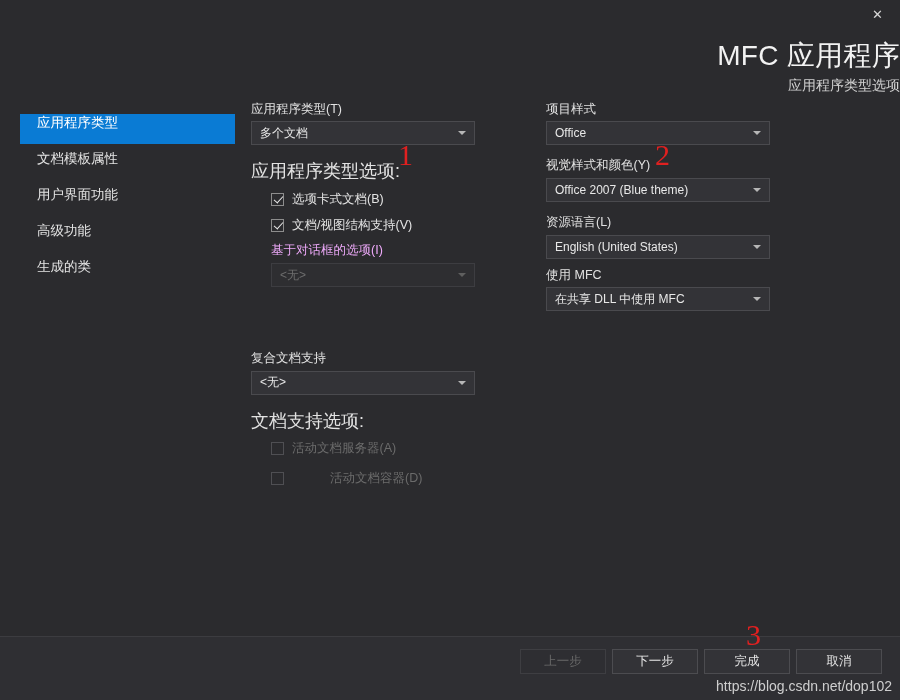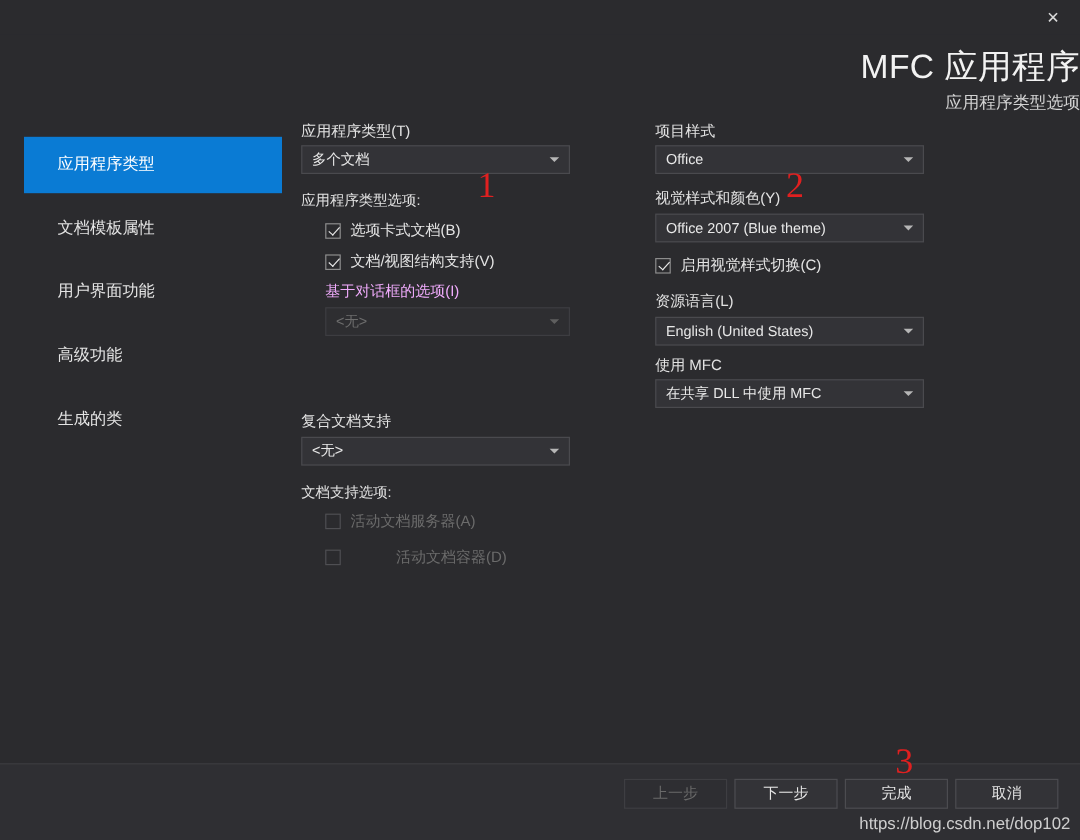--- a/index.html
+++ b/index.html
@@ -75,24 +75,24 @@
   }
 
   
   .sidebar {
     position: absolute;
     left: 20px;
     top: 0;
     width: 215px;
   }
   .nav-item {
-    height: 47px;
-    display: flex;
-    align-items: center;
-    padding-left: 28px;
+    height: 30px;
+    display: flex;
+    align-items: flex-start;
+    padding-left: 17px;
     font-size: 13.5px;
     color: #e4e4e4;
     cursor: pointer;
     box-sizing: border-box;
     margin-bottom: 6px;
   }
   .nav-item.selected {
     background: #0a7bd4;
     color: #ffffff;
   }
@@ -140,21 +140,21 @@
     top: 50%;
     margin-top: -2px;
     width: 0; height: 0;
     border-left: 4px solid transparent;
     border-right: 4px solid transparent;
     border-top: 4px solid #b6b6b6;
   }
   .combo.disabled .arrow { border-top-color: #5f5f5f; }
 
   .group-label {
-    font-size: 12px;
+    font-size: 18px;
     color: #e2e2e2;
     margin-bottom: 6px;
   }
 
   .check-row {
     display: flex;
     align-items: center;
     height: 20px;
     margin-bottom: 6px;
     cursor: pointer;
@@ -335,24 +335,20 @@
         <span>Office</span>
         <span class="arrow"></span>
       </div>
 
       <div class="field-label" style="margin-top:13px;">视觉样式和颜色(Y)</div>
       <div class="combo">
         <span>Office 2007 (Blue theme)</span>
         <span class="arrow"></span>
       </div>
 
-      <div class="check-row" style="margin-top:9px;">
-        <span class="checkbox checked"></span>
-        <span class="check-label">启用视觉样式切换(C)</span>
-      </div>
 
       <div class="field-label" style="margin-top:13px;">资源语言(L)</div>
       <div class="combo">
         <span>English (United States)</span>
         <span class="arrow"></span>
       </div>
 
       <div class="field-label" style="margin-top:9px;">使用 MFC</div>
       <div class="combo">
         <span>在共享 DLL 中使用 MFC</span>

